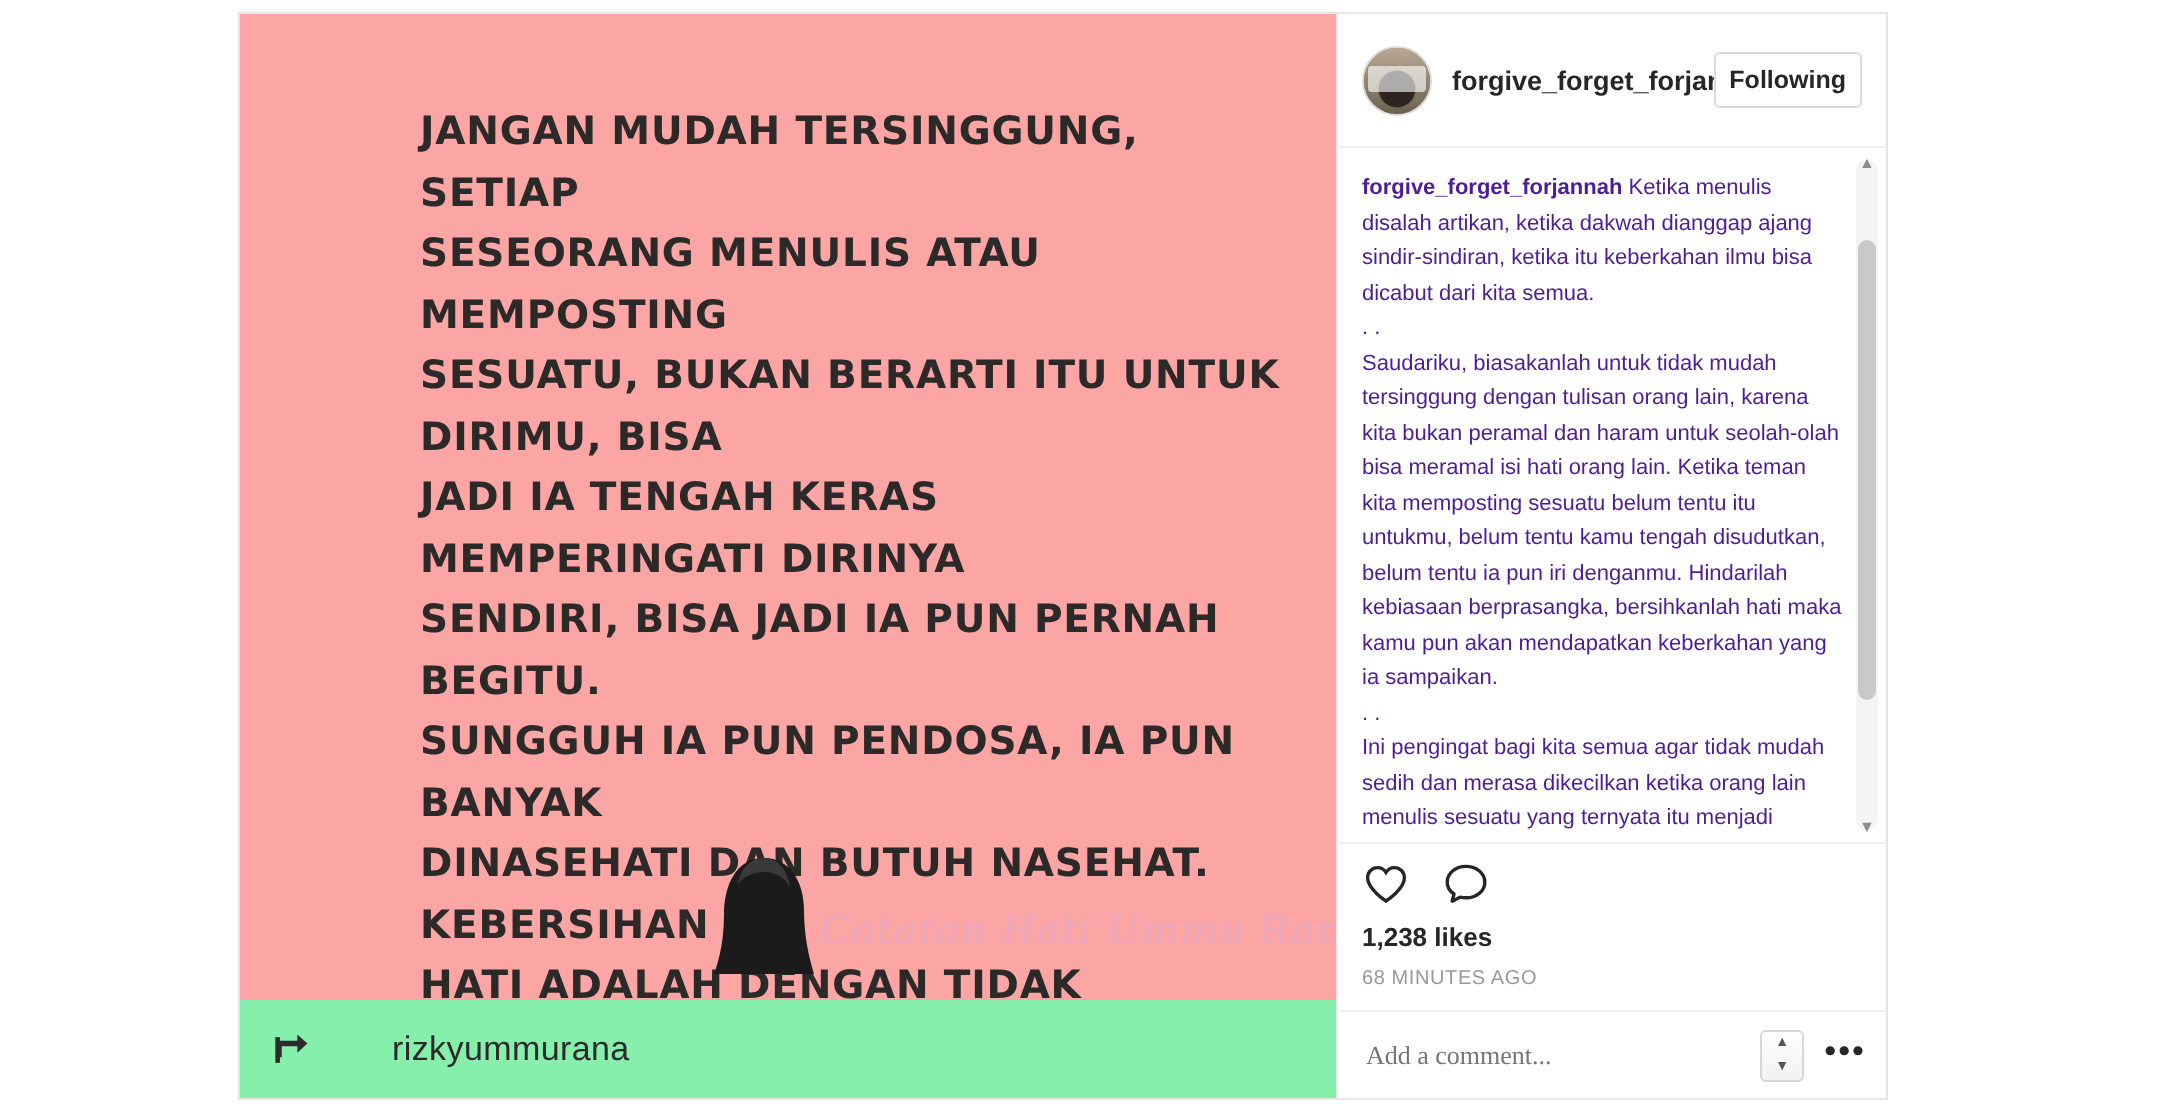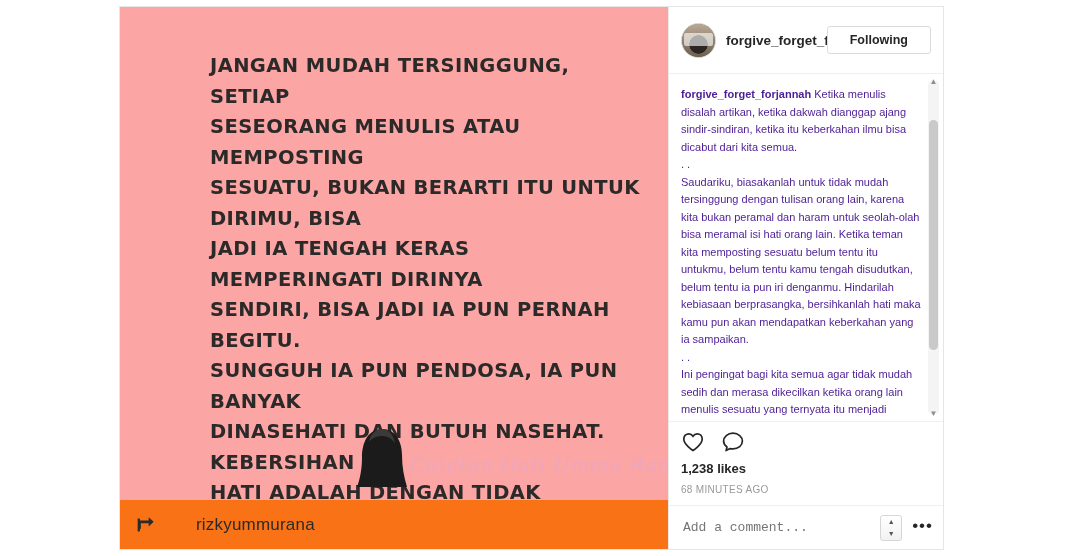--- a/index.html
+++ b/index.html
@@ -98,21 +98,21 @@
   .media-footer {
     position: absolute;
     left: 0;
     bottom: 0;
     width: 100%;
     height: 49px;
     display: flex;
     align-items: center;
     padding-left: 14px;
     box-sizing: border-box;
-    background: #f97316;
+    background: #86efac;
   }
 
   .repost-icon {
     width: 22px;
     height: 22px;
     margin-right: 40px;
     flex: none;
   }
 
   .media-username {
@@ -178,21 +178,21 @@
   }
 
   .follow-btn {
     flex: none;
     border: 1px solid #dbdbdb;
     border-radius: 3px;
     background: #ffffff;
     color: #262626;
     font-size: 12.5px;
     font-weight: bold;
-    padding: 6px 22px;
+    padding: 6px 7px;
     cursor: pointer;
     font-family: "Liberation Sans", sans-serif;
   }
 
   .caption-area {
     position: relative;
     flex: 1 1 auto;
     overflow: hidden;
     padding: 12px 22px 6px 12px;
     box-sizing: border-box;
@@ -282,21 +282,21 @@
     padding: 0 10px 0 12px;
     box-sizing: border-box;
     flex: none;
   }
   .comment-input {
     flex: 1 1 auto;
     border: none;
     outline: none;
     font-size: 13px;
     color: #be185d;
-    font-family: Liberation Mono, monospace;
+    font-family: Liberation Serif, serif;
     background: transparent;
   }
   .stepper {
     width: 20px;
     height: 24px;
     border: 1px solid #d6d6d6;
     border-radius: 3px;
     background: linear-gradient(#ffffff, #f2f2f2);
     display: flex;
     flex-direction: column;

